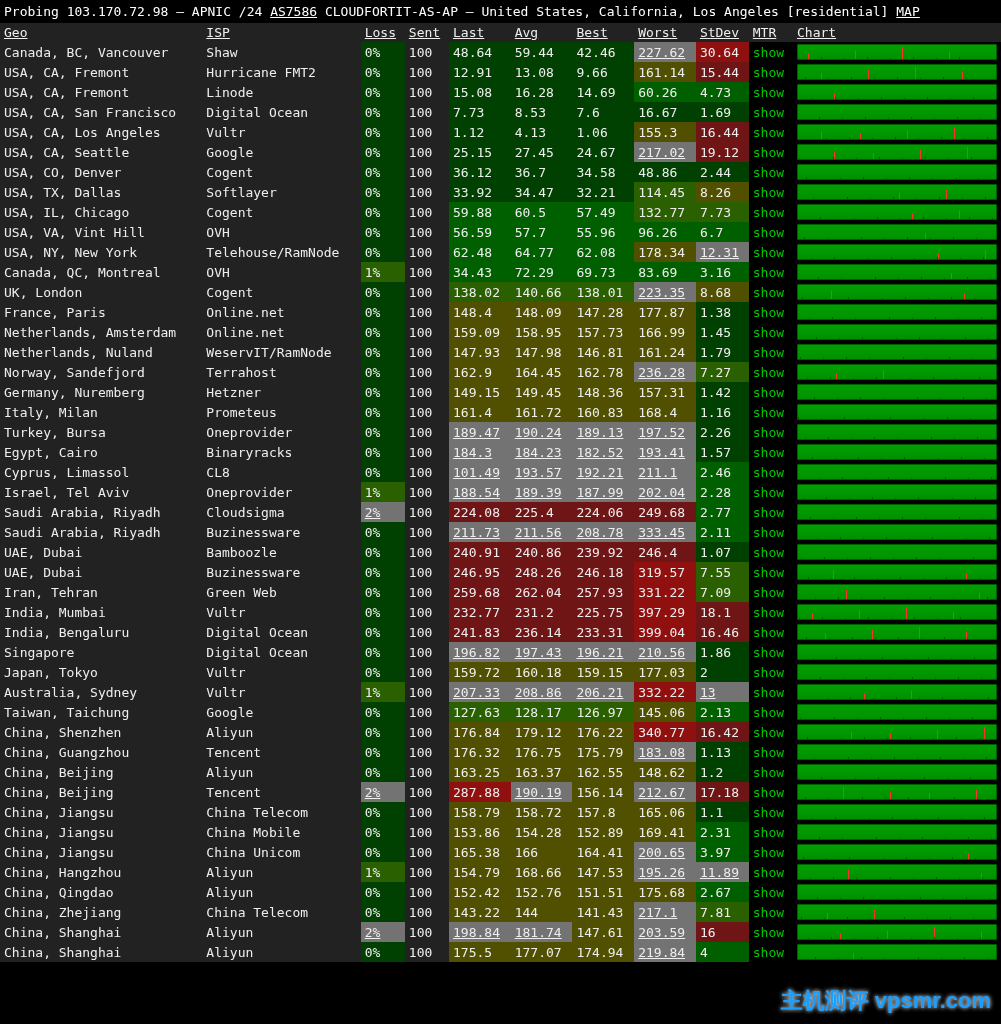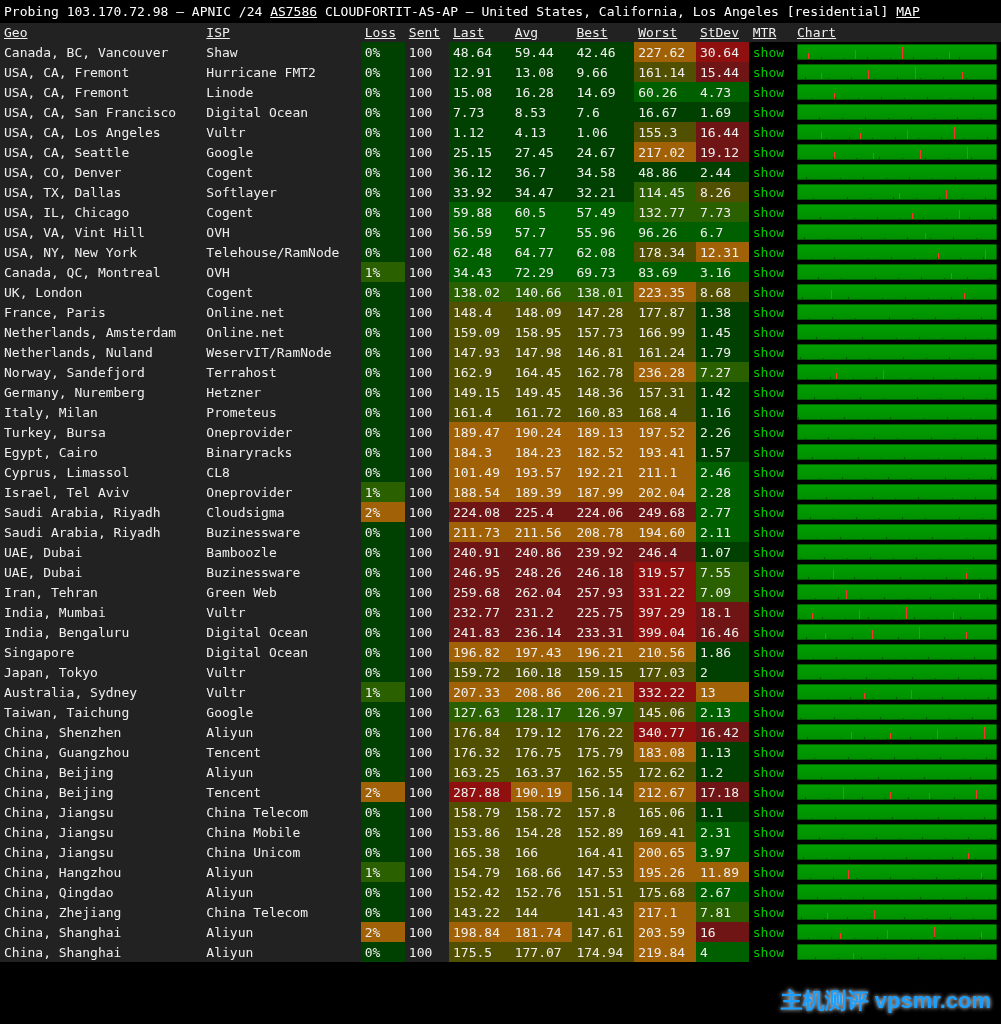--- a/index.html
+++ b/index.html
@@ -45,21 +45,21 @@
     position: relative;
     border: 1px solid #006000;
     border-radius: 1px;
     overflow: hidden;
   }
   
   .h0 { background: #004000; }  
   .h1 { background: #006000; }
   .h2 { background: #2a6000; }
   .h3 { background: #505000; }
-  .h4 { background: #a16207; }
+  .h4 { background: #737373; text-decoration: underline; }
   .h5 { background: #701515; }
   .h6 { background: #901010; }  
   .hn { background: #222; }     
 
   .watermark {
     position: absolute;
     bottom: 8px;
     right: 10px;
     font-size: 22px;
     font-family: sans-serif;
@@ -709,21 +709,21 @@
         </td>
       </tr>
       <tr>
         <td class="hn">Saudi Arabia, Riyadh</td>
         <td class="hn">Buzinessware</td>
         <td class="h0">0%</td>
         <td class="hn">100</td>
         <td class="h4">211.73</td>
         <td class="h4">211.56</td>
         <td class="h4">208.78</td>
-        <td class="h4">194.60</td>
+        <td class="h4">333.45</td>
         <td class="h1">2.11</td>
         <td><span class="mtr">show</span></td>
         <td class="chart-cell">
           <div class="chart">
             <div class="ripple" style="left: 168px; height: 1px;"></div>
             <div class="ripple" style="left: 191px; height: 2px;"></div>
             <div class="ripple" style="left: 19px; height: 1px;"></div>
             <div class="ripple" style="left: 42px; height: 2px;"></div>
             <div class="ripple" style="left: 65px; height: 1px;"></div>
             <div class="ripple" style="left: 88px; height: 2px;"></div>
@@ -1015,21 +1015,21 @@
         </td>
       </tr>
       <tr>
         <td class="hn">China, Beijing</td>
         <td class="hn">Aliyun</td>
         <td class="h0">0%</td>
         <td class="hn">100</td>
         <td class="h3">163.25</td>
         <td class="h3">163.37</td>
         <td class="h3">162.55</td>
-        <td class="h3">172.62</td>
+        <td class="h3">148.62</td>
         <td class="h0">1.2</td>
         <td><span class="mtr">show</span></td>
         <td class="chart-cell">
           <div class="chart">
             <div class="ripple" style="left: 57px; height: 1px;"></div>
             <div class="ripple" style="left: 80px; height: 2px;"></div>
             <div class="ripple" style="left: 103px; height: 1px;"></div>
             <div class="ripple" style="left: 126px; height: 2px;"></div>
             <div class="ripple" style="left: 149px; height: 1px;"></div>
             <div class="ripple" style="left: 172px; height: 2px;"></div>

